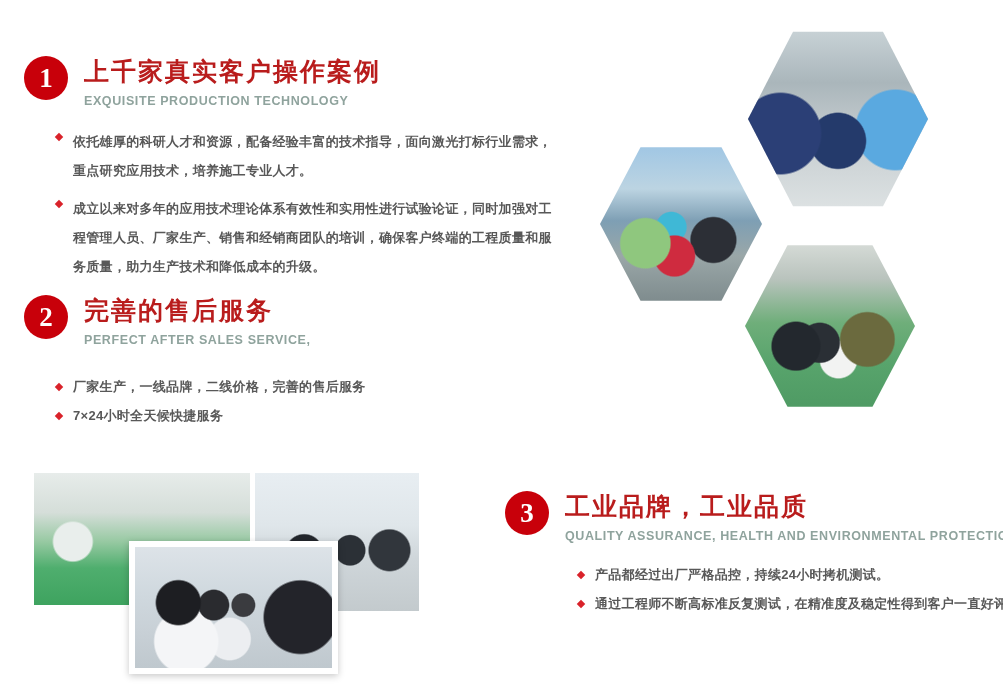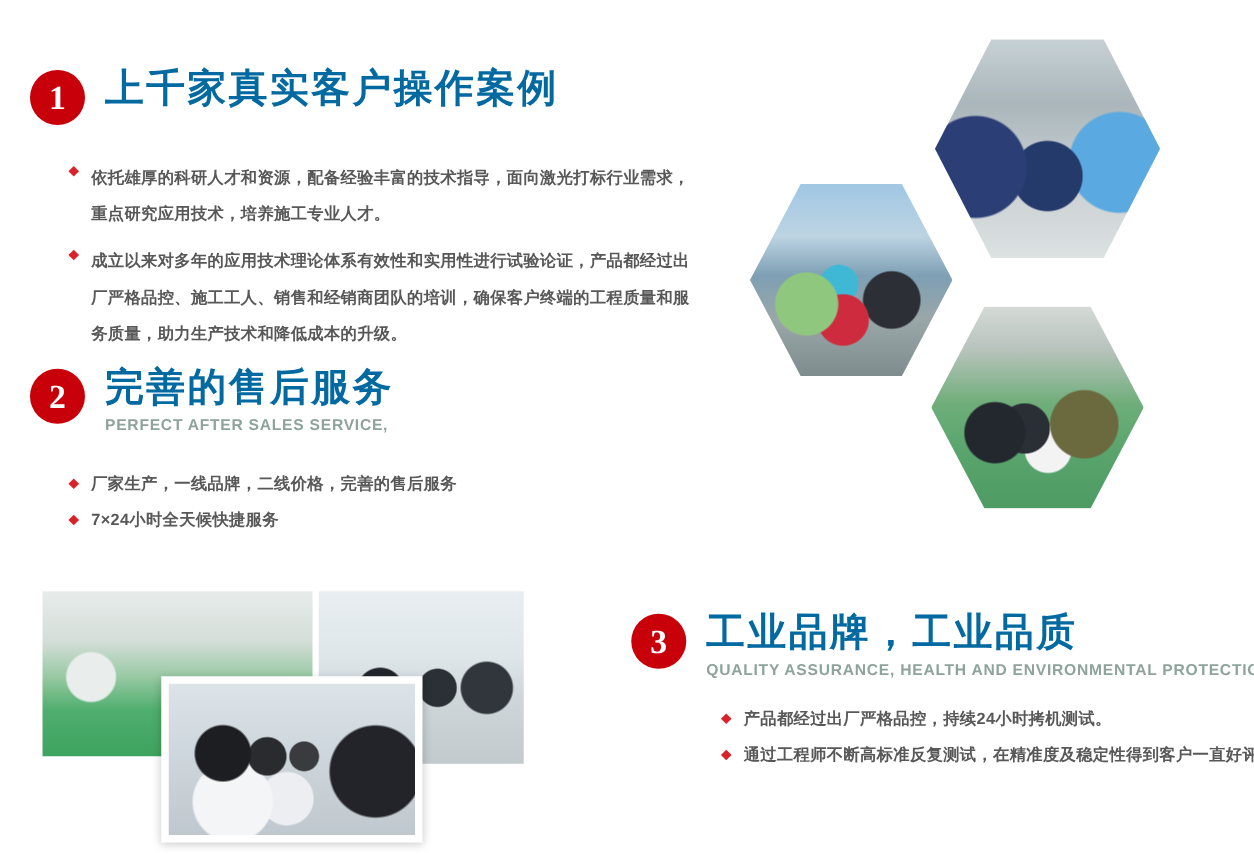--- a/index.html
+++ b/index.html
@@ -34,23 +34,23 @@
     text-align: center;
     flex: 0 0 auto;
     margin-top: 4px;
     font-family: "Liberation Serif", "DejaVu Serif", serif;
     box-shadow: 0 0 0 0 rgba(0,0,0,0);
   }
   .head-texts {
     margin-left: 16px;
   }
   .head-cn {
-    font-size: 31px;
-    font-weight: bold;
-    color: #0369a1;
+    font-size: 25px;
+    font-weight: bold;
+    color: #b91c1c;
     letter-spacing: 2px;
     line-height: 38px;
     white-space: nowrap;
   }
   .head-en {
     font-size: 12.5px;
     font-weight: bold;
     color: #8fa39d;
     letter-spacing: 0.6px;
     margin-top: 4px;
@@ -154,31 +154,32 @@
       linear-gradient(180deg, #dde3e8 0%, #cfd8de 40%, #c8d0d6 70%, #bfc8ce 100%);
   }
 </style>
 </head>
 <body>
 
 <div class="section-head" style="left:24px; top:52px;">
   <div class="num-badge">1</div>
   <div class="head-texts">
     <div class="head-cn">上千家真实客户操作案例</div>
+    <div class="head-en">EXQUISITE PRODUCTION TECHNOLOGY</div>
   </div>
 </div>
 
 <div class="bullets" style="left:56px; top:127px; width:500px;">
   <div class="bullet-row">
     <span class="diamond"></span>
     <span class="bullet-text">依托雄厚的科研人才和资源，配备经验丰富的技术指导，面向激光打标行业需求，重点研究应用技术，培养施工专业人才。</span>
   </div>
   <div class="bullet-row">
     <span class="diamond"></span>
-    <span class="bullet-text">成立以来对多年的应用技术理论体系有效性和实用性进行试验论证，产品都经过出厂严格品控、施工工人、销售和经销商团队的培训，确保客户终端的工程质量和服务质量，助力生产技术和降低成本的升级。</span>
+    <span class="bullet-text">成立以来对多年的应用技术理论体系有效性和实用性进行试验论证，同时加强对工程管理人员、厂家生产、销售和经销商团队的培训，确保客户终端的工程质量和服务质量，助力生产技术和降低成本的升级。</span>
   </div>
 </div>
 
 <div class="section-head" style="left:24px; top:291px;">
   <div class="num-badge">2</div>
   <div class="head-texts">
     <div class="head-cn">完善的售后服务</div>
     <div class="head-en">PERFECT AFTER SALES SERVICE,</div>
   </div>
 </div>

